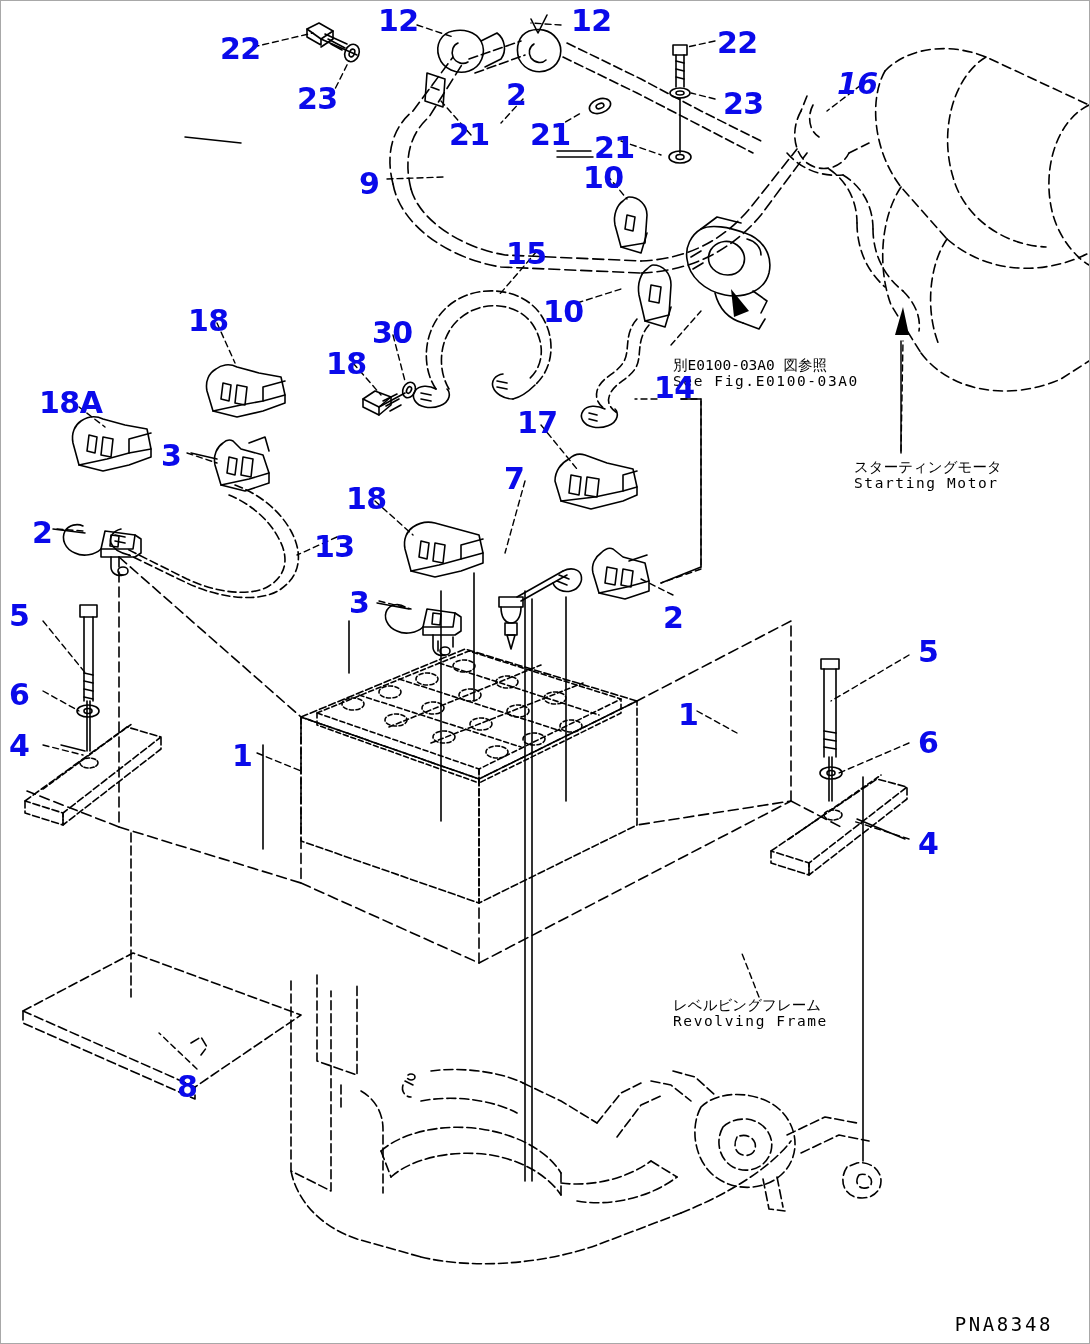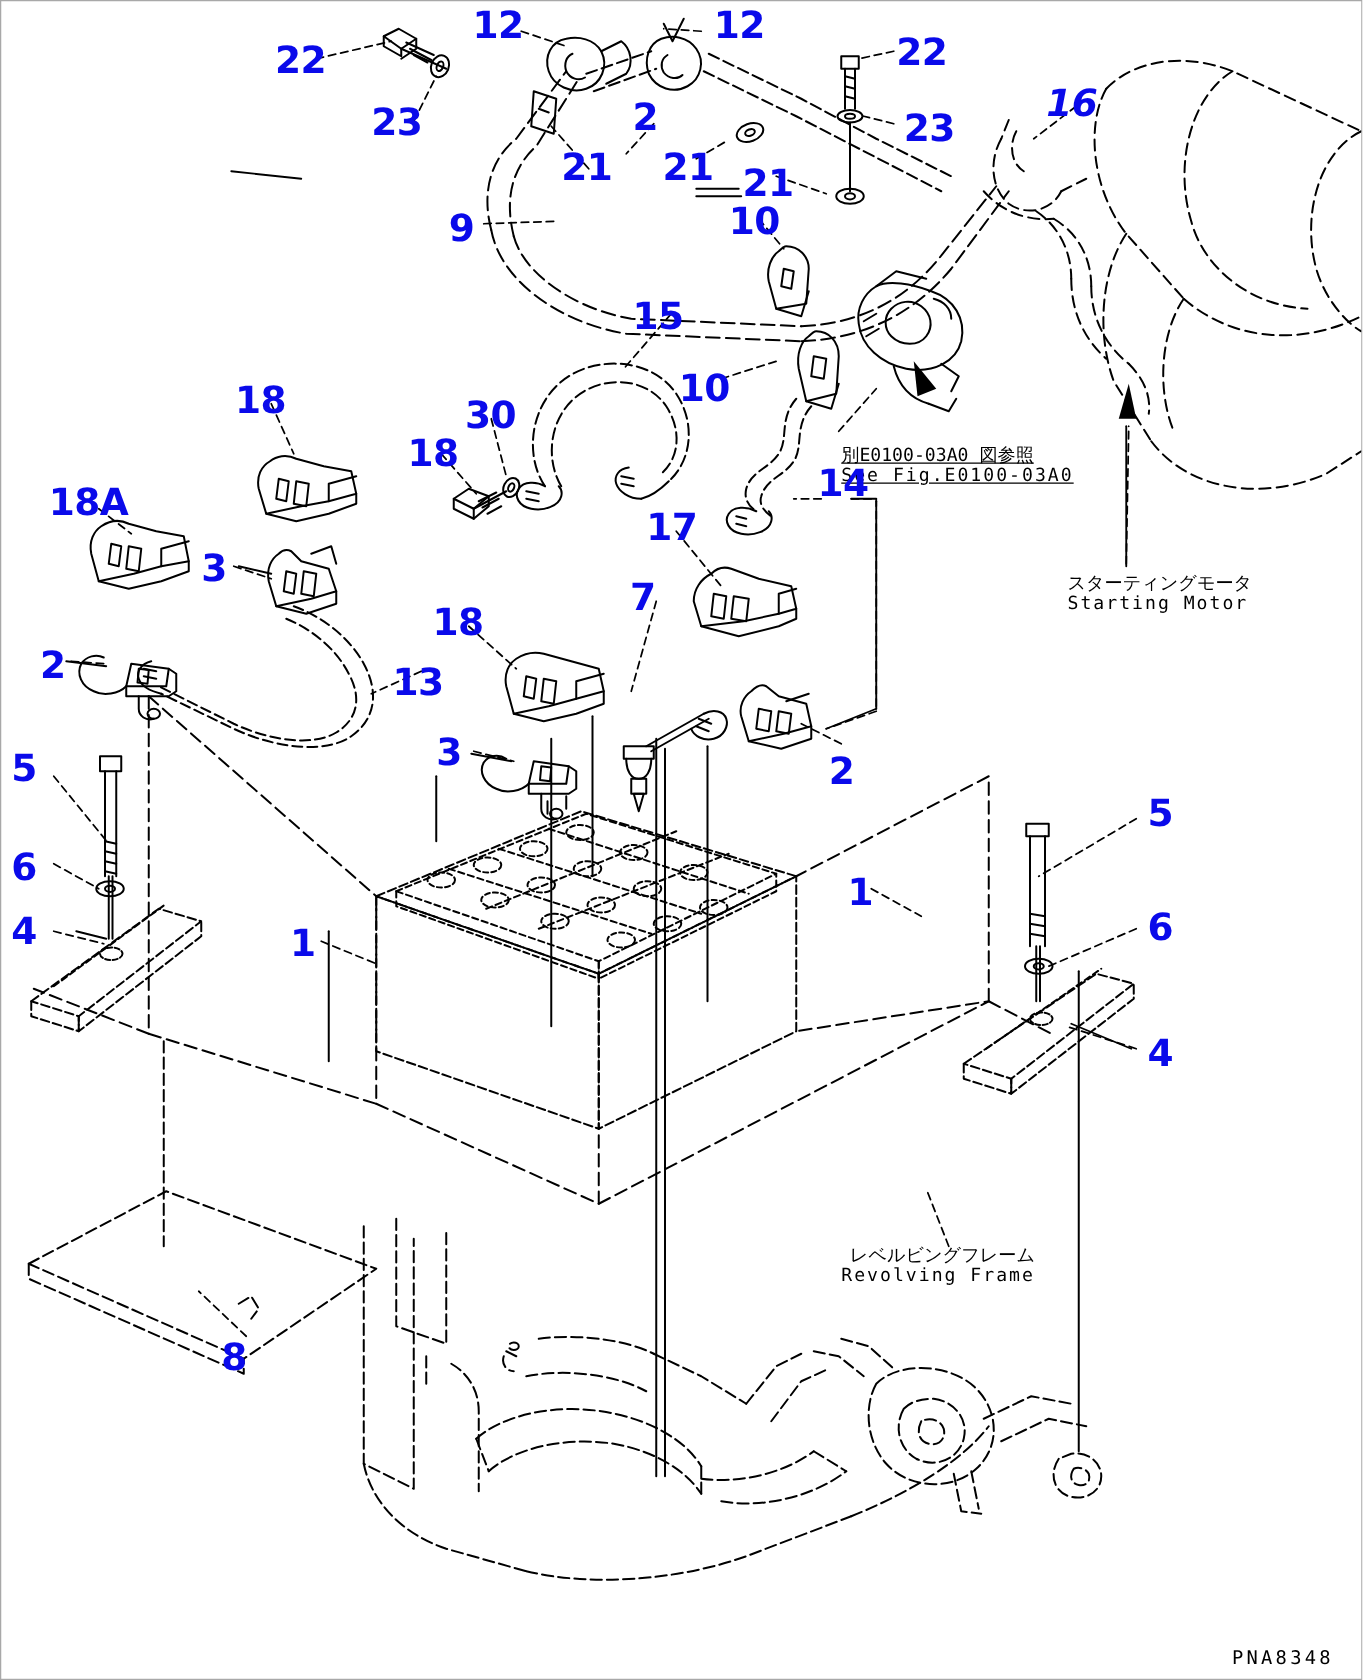--- a/index.html
+++ b/index.html
@@ -50,25 +50,25 @@
     display: block;
     letter-spacing: 0px;
     font-size: 14.5px;
   }
   .note .en {
     display: block;
     letter-spacing: 1.6px;
   }
   .docid {
     position: absolute;
-    right: 22px;
+    right: 36px;
     bottom: 8px;
     color: #000000;
     font-family: "DejaVu Sans Mono", monospace;
-    font-size: 15px;
+    font-size: 19px;
     letter-spacing: 2.6px;
   }
 </style>
 </head>
 <body>
 
 <div id="page">
 
   <svg id="art" viewBox="0 0 1090 1344" xmlns="http://www.w3.org/2000/svg">
     <g fill="none" stroke="#000000" stroke-width="1.6" stroke-linecap="round" stroke-linejoin="round">
@@ -522,31 +522,31 @@
         <path d="M894 334 L908 334 L902 306 Z"></path>
       </g>
 
       <g fill="#000000" stroke="none">
         <path d="M733 316 L748 310 L730 288 Z"></path>
       </g>
 
     </g>
   </svg>
 
-  <div class="note" style="left:672px; top:356px;text-decoration:underline;">
+  <div class="note" style="left:672px; top:356px;">
     <span class="jp">別E0100-03A0 図参照</span>
     <span class="en">See Fig.E0100-03A0</span>
   </div>
 
   <div class="note" style="left:812px; top:458px;margin-left:41px;">
     <span class="jp">スターティングモータ</span>
     <span class="en">Starting Motor</span>
   </div>
 
-  <div class="note" style="left:672px; top:996px;text-align:right;">
+  <div class="note" style="left:672px; top:996px;">
     <span class="jp">レベルビングフレーム</span>
     <span class="en">Revolving Frame</span>
   </div>
 
   <div id="callouts">
       <div class="callout" style="left: 219px; top: 33px;">22</div>
       <div class="callout" style="left: 377px; top: 5px;">12</div>
       <div class="callout" style="left: 570px; top: 5px;">12</div>
       <div class="callout" style="left: 716px; top: 27px;">22</div>
       <div class="callout" style="left: 296px; top: 83px;">23</div>

